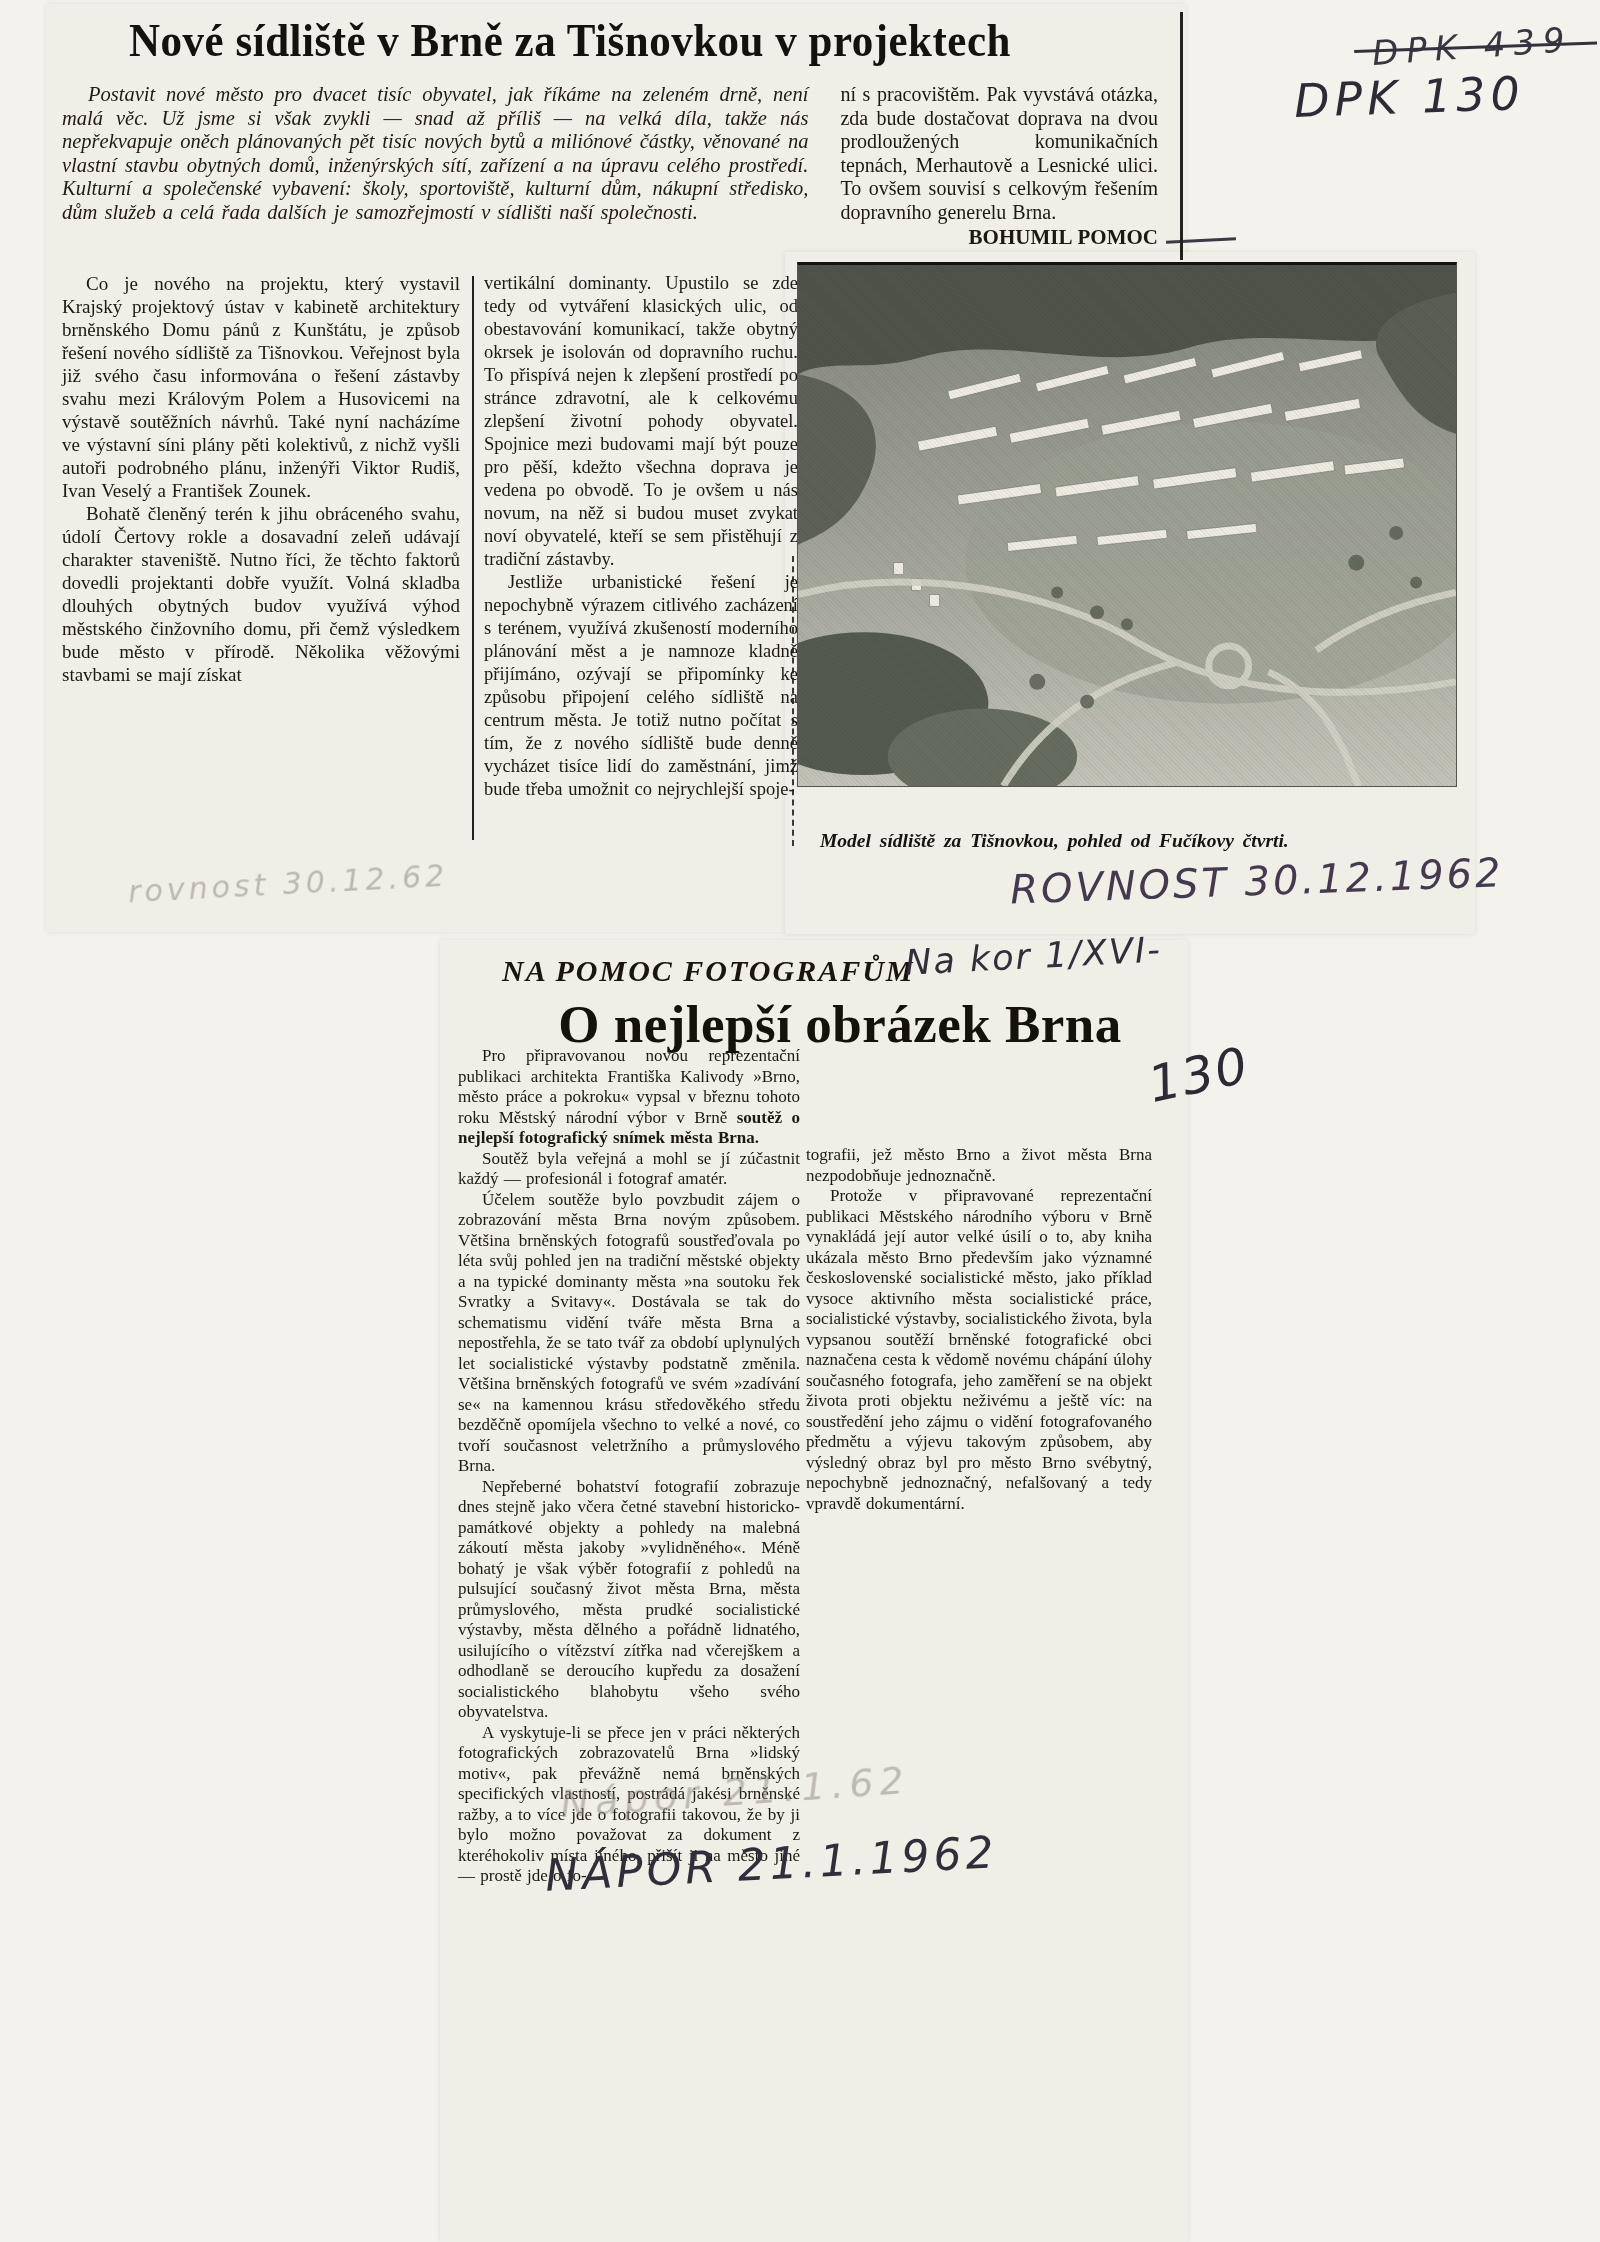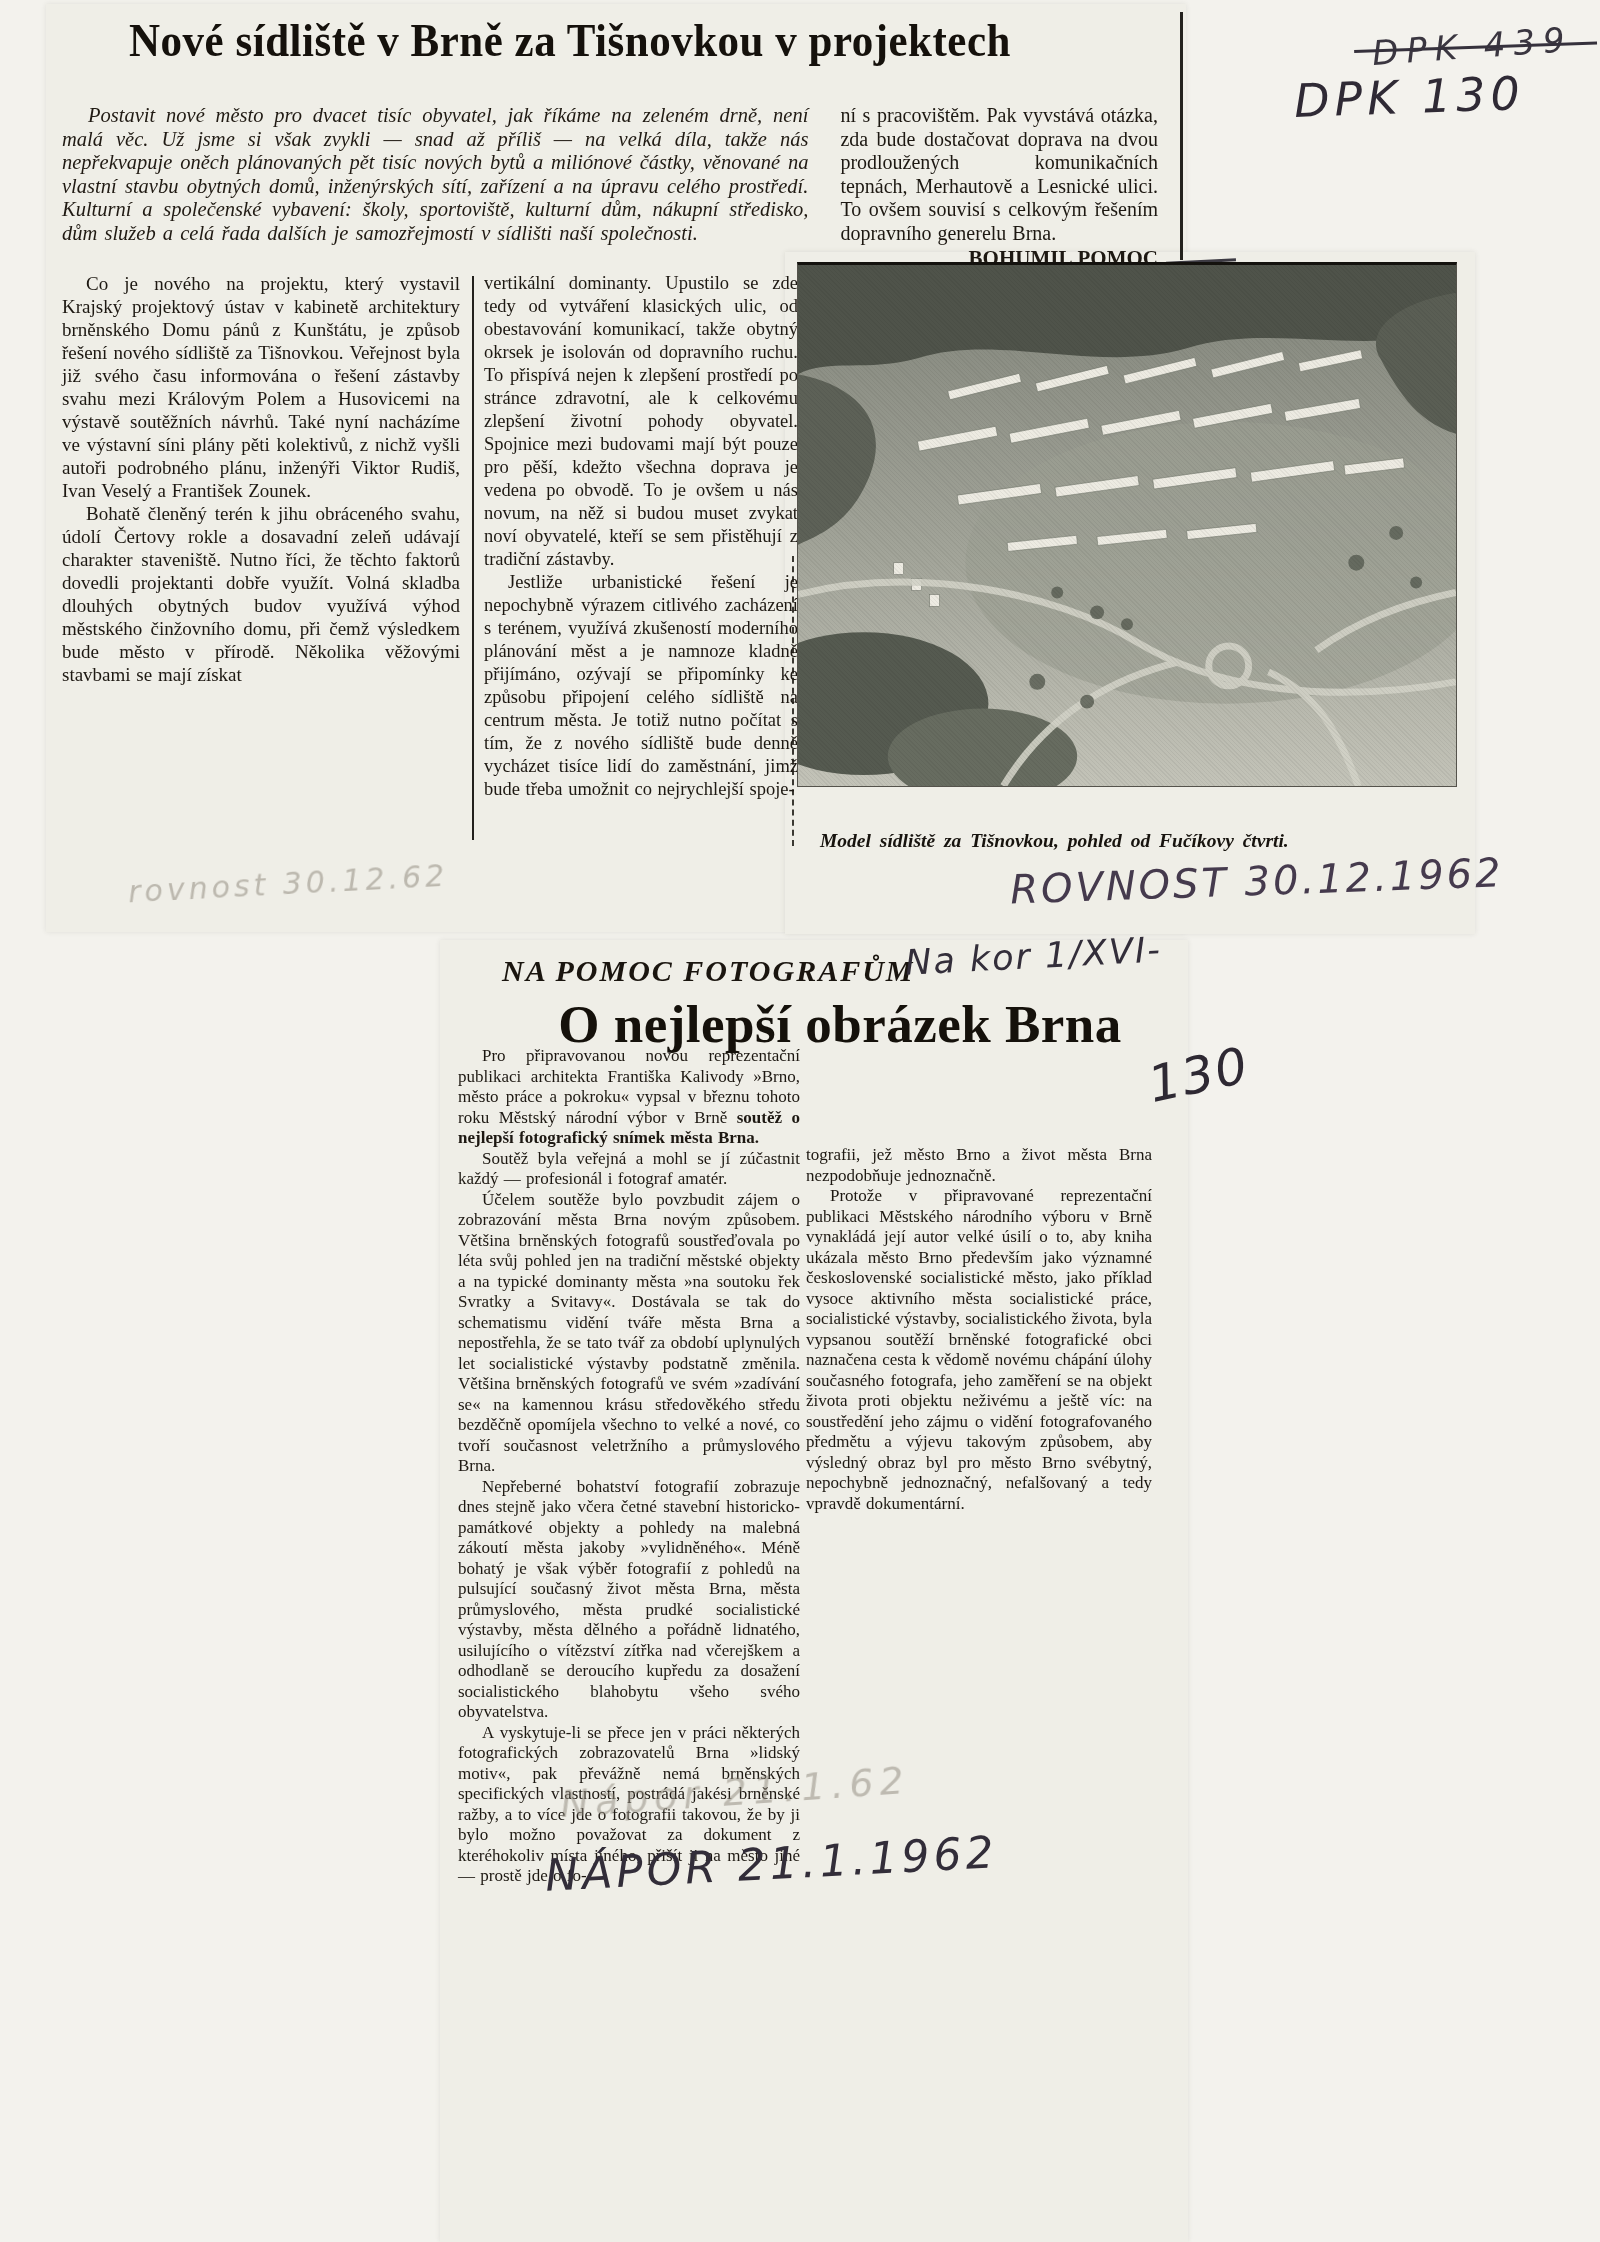--- a/index.html
+++ b/index.html
@@ -23,21 +23,21 @@
   #clip1b { left:785px; top:252px; width:690px;  height:682px; }
   #clip2  { left:440px; top:940px; width:748px;  height:1302px; }
 
   
   .c1-title {
     position:absolute; left:80px; top:16px; width:980px;
     font-size:43px; font-weight:bold; text-align:center;
     letter-spacing:0.5px; color:#15110c;
     transform:scaleY(1.08);
   }
-  .lead-wrap { position:absolute; left:62px; top:104px; width:1096px; display:flex; gap:32px; }
+  .lead-wrap { position:absolute; left:62px; top:83px; width:1096px; display:flex; gap:32px; }
   .lead-italic {
     width:752px; font-style:italic; font-size:20.5px; line-height:23.5px;
     text-align:justify; text-indent:26px; word-spacing:2px; color:#201a13;
   }
   .lead-right { width:320px; font-size:20px; line-height:23.5px; text-align:justify; word-spacing:1px; }
   .byline { margin-top:2px; text-align:right; font-weight:bold; font-size:21px; position:relative; }
   .byline-dash {
     position:absolute; right:-78px; top:13px; width:70px;
     border-top:3px solid #3c3a42; transform:rotate(-3deg);
   }

